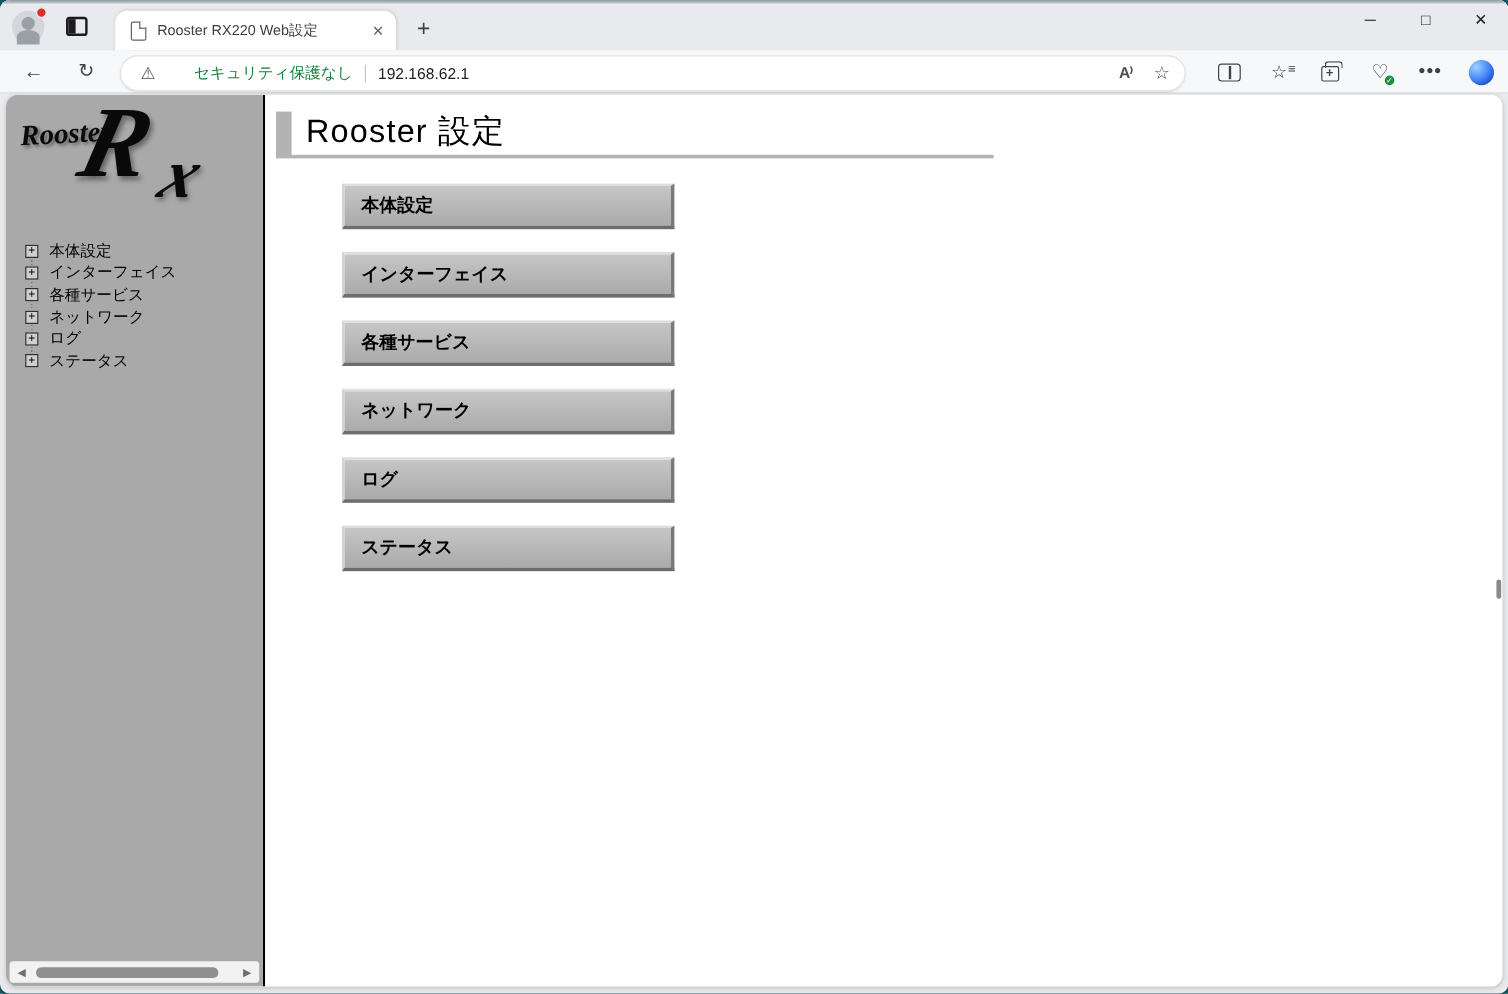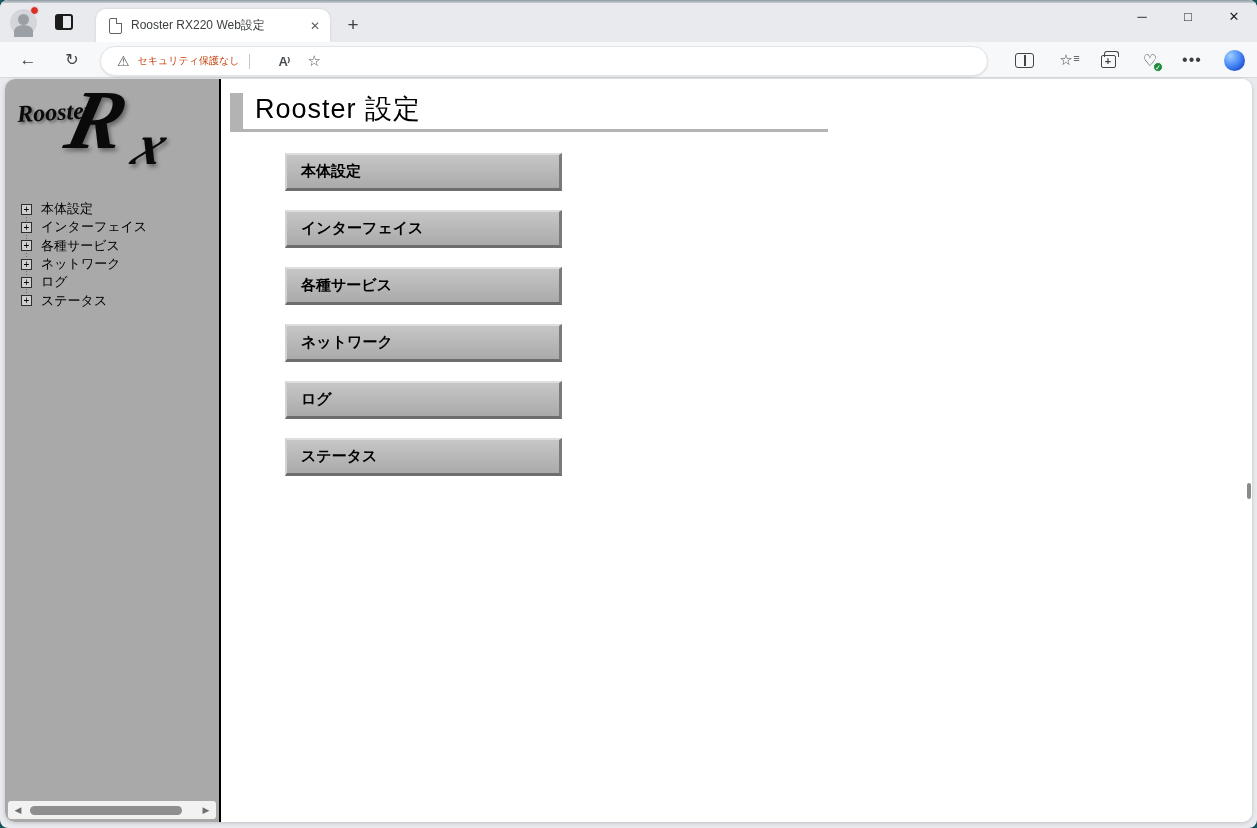--- a/index.html
+++ b/index.html
@@ -41,21 +41,21 @@
              border-bottom:1px solid #d8dbdf; }
   .nav-btn { position:absolute; top:4px; width:30px; height:28px; text-align:center; line-height:28px;
              font-size:17px; color:#40454a; border-radius:6px; cursor:pointer; }
   .btn-back { left:13px; }
   .btn-refresh { left:57px; font-size:16px; }
 
   .address { position:absolute; left:100px; top:4px; width:888px; height:30px; background:#fff;
              border:1px solid #e1e4e8; border-radius:16px; box-shadow:0 1px 2px rgba(0,0,0,.10);
              display:flex; align-items:center; padding:0 12px 0 16px; cursor:text; }
   .warn { font-size:14px; color:#4a4f54; margin-right:8px; }
-  .sec-text { font-size:10px; color:#c2410c; }
+  .sec-text { font-size:13px; color:#15803d;margin-left:24px; }
   .addr-div { width:1px; height:15px; background:#c4c7cb; margin:0 10px; }
   .url { font-size:13px; color:#202124; flex:1; }
   .pill-icon { font-size:13px; color:#4a4f54; margin-left:18px; cursor:pointer; }
   .read-aloud { font-size:13px; font-weight:bold; letter-spacing:-1px; }
   .star { font-size:15px; }
 
   .tb-right { position:absolute; right:8px; top:4px; height:28px; display:flex; align-items:center; gap:12px; }
   .tbi { width:30px; height:28px; display:flex; align-items:center; justify-content:center; cursor:pointer; border-radius:6px; color:#3c4043; position:relative; }
   .split { width:19px; height:15px; border:1.7px solid #444; border-radius:3px; position:relative; }
   .split::before { content:""; position:absolute; left:50%; top:1px; bottom:1px; width:1.7px; background:#444; }
@@ -147,20 +147,21 @@
   </div>
 
   <div class="toolbar">
     <div class="nav-btn btn-back">←</div>
     <div class="nav-btn btn-refresh">↻</div>
 
     <div class="address">
       <span class="warn">⚠</span>
       <span class="sec-text">セキュリティ保護なし</span>
       <span class="addr-div"></span>
+      <span class="url">192.168.62.1</span>
       <span class="pill-icon read-aloud">A⁾</span>
       <span class="pill-icon star">☆</span>
     </div>
 
     <div class="tb-right">
       <div class="tbi">
           <span class="split"></span>
         </div>
       <div class="tbi">
         <span class="star-lines">

